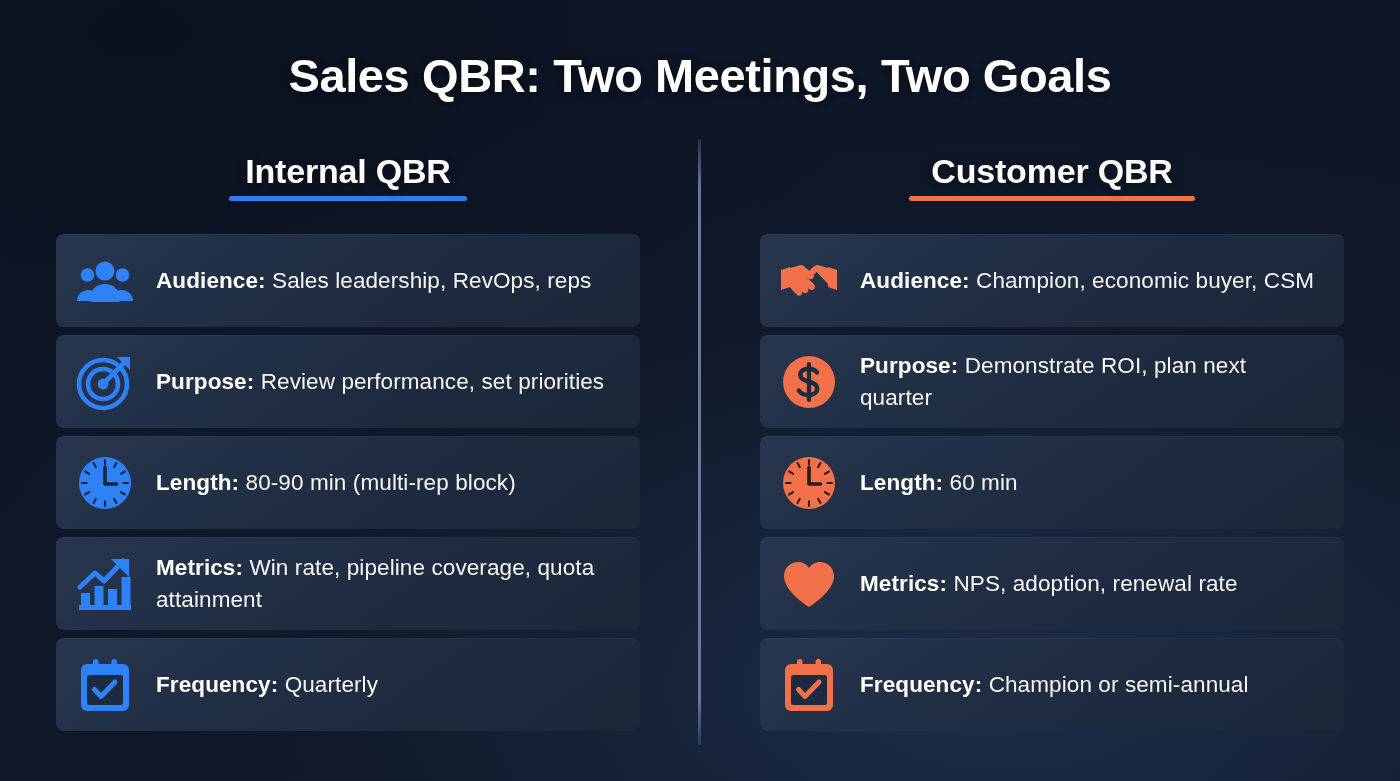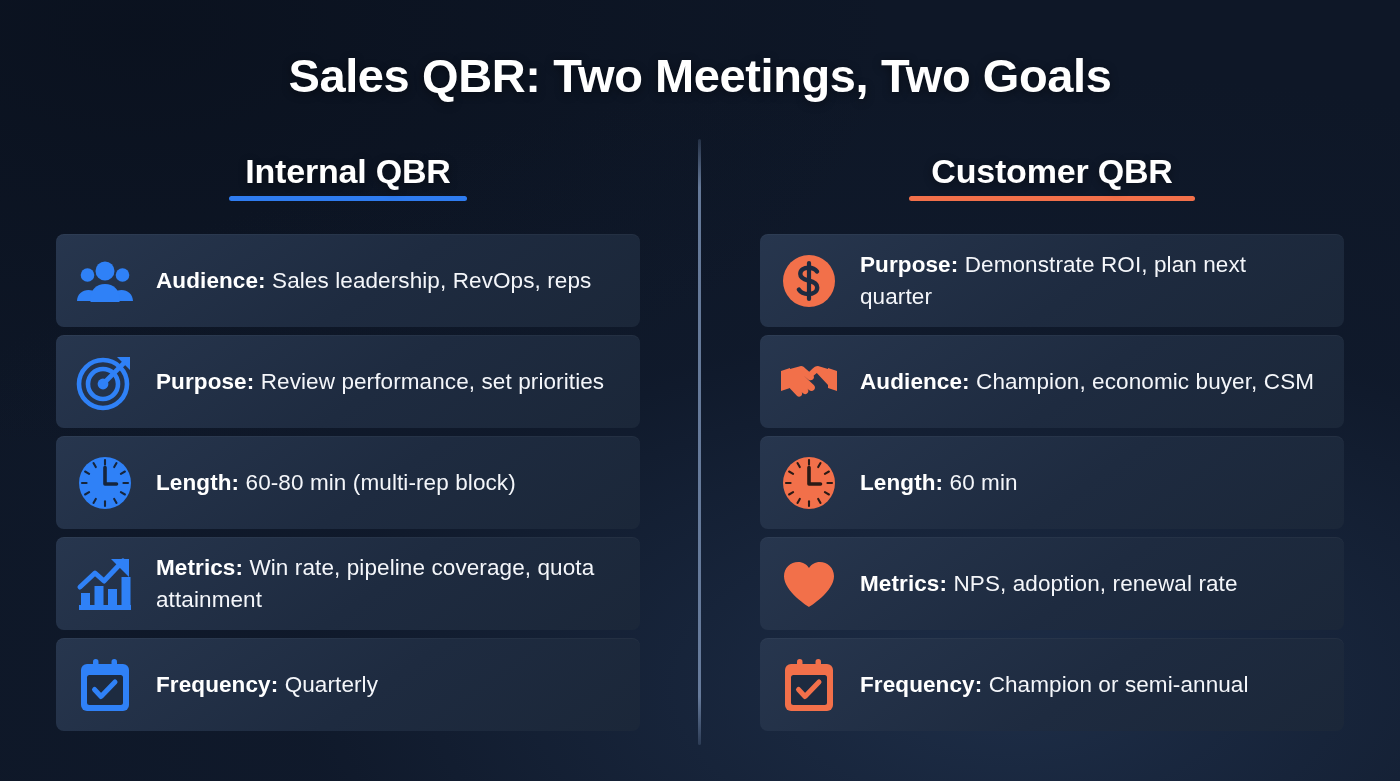--- a/index.html
+++ b/index.html
@@ -199,21 +199,21 @@
               <path d="M48.9 40.5l-4-2.3"></path>
                 <path d="M13.1 19.8l-4-2.3"></path>
               <path d="M40.5 48.9l-2.3-4"></path>
                 <path d="M19.8 13.1l-2.3-4"></path>
             </g>
             <path d="M29 13.5V30h11.5" fill="none" stroke="#16253c" stroke-width="3.6" stroke-linecap="round" stroke-linejoin="round"></path>
           </svg>
         </span>
         <div class="card-text">
           <span class="lbl">Length: </span>
-          <span>60-80 min (multi-rep block)</span>
+          <span>80-90 min (multi-rep block)</span>
         </div>
       </div>
 
       <div class="card">
         <span class="card-icon">
           <svg width="58" height="58" viewBox="0 0 58 58" aria-hidden="true">
             <rect x="3" y="50" width="52" height="5" fill="#2f81f7"></rect>
             <rect x="5" y="38" width="9" height="13" fill="#2f81f7"></rect>
             <rect x="18.5" y="31" width="9" height="20" fill="#2f81f7"></rect>
             <rect x="32" y="34" width="9" height="17" fill="#2f81f7"></rect>
@@ -250,44 +250,44 @@
   <div class="column right">
     <div class="col-head">
       <div class="col-title">Customer QBR</div>
       <div class="col-rule orange"></div>
     </div>
 
     <div class="card-list">
 
       <div class="card">
         <span class="card-icon">
-          <svg width="58" height="58" viewBox="0 0 58 58" aria-hidden="true">
-            <circle cx="29" cy="29" r="26" fill="#f2704a"></circle>
-            <path d="M29 11v36" stroke="#1d2b40" stroke-width="4.2" stroke-linecap="round"></path>
-            <path d="M37 19.5c-1.8-2.6-4.6-3.8-8.4-3.8-4.8 0-8.3 2.4-8.3 6.2 0 3.6 2.7 5.3 8.1 6.6 5.7 1.3 8.8 3 8.8 6.9 0 4.1-3.7 6.6-8.9 6.6-4.4 0-7.6-1.5-9.4-4.4" fill="none" stroke="#1d2b40" stroke-width="4.4" stroke-linecap="round"></path>
-          </svg>
-        </span>
-        <div class="card-text">
-          <span class="lbl">Purpose: </span>
-          <span>Demonstrate ROI, plan next quarter</span>
-        </div>
-      </div>
-
-      <div class="card">
-        <span class="card-icon">
           <svg width="60" height="60" viewBox="0 0 60 60" aria-hidden="true">
             <path d="M2 19l9-3v20l-9 3z" fill="#f2704a"></path>
             <path d="M58 19l-9-3v20l9 3z" fill="#f2704a"></path>
             <path d="M11 17l11-3c2 0 3 1 5 3l7 6c1.5 1.4 1.3 3.4-.2 4.6-1.4 1.1-3.2 1-4.6-.2l-4.4-3.6 10 9.2c1.6 1.5 1.6 3.7.1 5.1-1.4 1.3-3.5 1.3-5-.1l-1.4-1.3c1.3 1.4 1.2 3.4-.2 4.6-1.4 1.2-3.4 1.1-4.7-.2l-1-1c.9 1.3.7 3-.6 4-1.3 1-3 .9-4.1-.3L11 36.5z" fill="#f2704a"></path>
             <path d="M49 17l-10-3c-2.4 0-4 1.2-5.6 2.8l-5 4.8 4.3 3.7 5.1-4.3L49 33z" fill="#f2704a"></path>
           </svg>
         </span>
         <div class="card-text">
           <span class="lbl">Audience: </span>
           <span>Champion, economic buyer, CSM</span>
+        </div>
+      </div>
+
+      <div class="card">
+        <span class="card-icon">
+          <svg width="58" height="58" viewBox="0 0 58 58" aria-hidden="true">
+            <circle cx="29" cy="29" r="26" fill="#f2704a"></circle>
+            <path d="M29 11v36" stroke="#1d2b40" stroke-width="4.2" stroke-linecap="round"></path>
+            <path d="M37 19.5c-1.8-2.6-4.6-3.8-8.4-3.8-4.8 0-8.3 2.4-8.3 6.2 0 3.6 2.7 5.3 8.1 6.6 5.7 1.3 8.8 3 8.8 6.9 0 4.1-3.7 6.6-8.9 6.6-4.4 0-7.6-1.5-9.4-4.4" fill="none" stroke="#1d2b40" stroke-width="4.4" stroke-linecap="round"></path>
+          </svg>
+        </span>
+        <div class="card-text">
+          <span class="lbl">Purpose: </span>
+          <span>Demonstrate ROI, plan next quarter</span>
         </div>
       </div>
 
       <div class="card">
         <span class="card-icon">
           <svg width="58" height="58" viewBox="0 0 58 58" aria-hidden="true">
             <circle cx="29" cy="29" r="26" fill="#f2704a"></circle>
             <g stroke="#2b1a16" stroke-width="2.1" stroke-linecap="round">
               <path d="M29 6v4.6"></path>
                 <path d="M29 47.4V52"></path>

